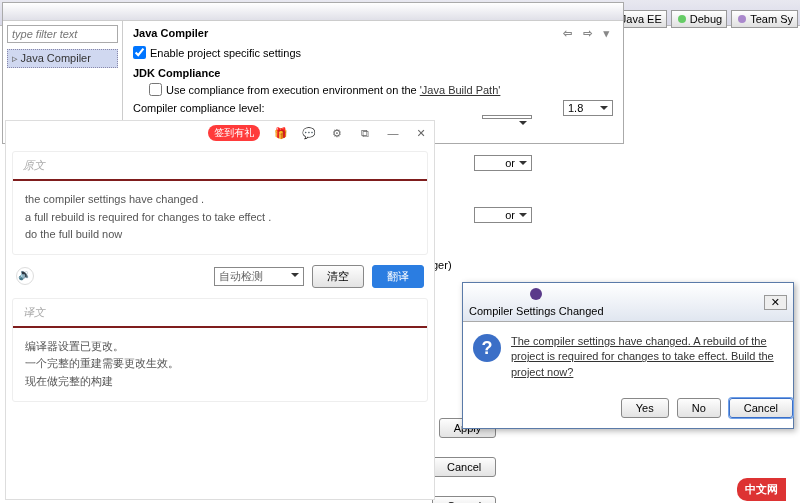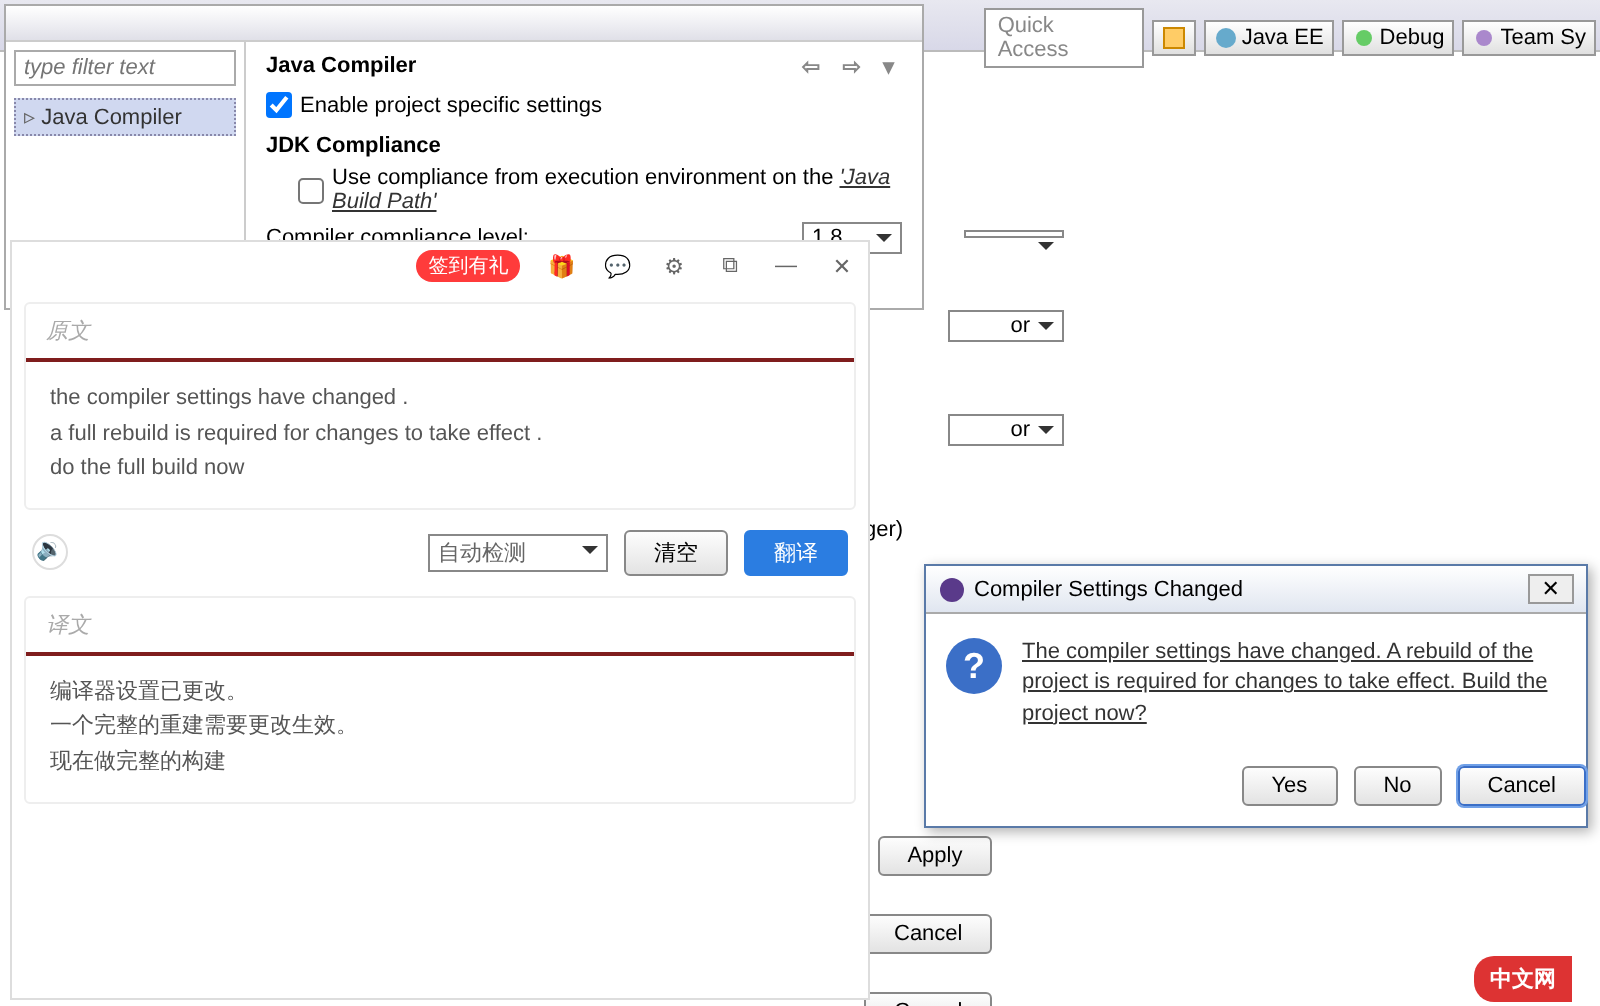--- a/index.html
+++ b/index.html
@@ -2,56 +2,56 @@
 <html><head>
 <meta charset="utf-8">
 <style>
 * { box-sizing: border-box; font-family: Tahoma, "Microsoft YaHei", sans-serif; font-size: 11px; }
 body { margin: 0; background: #fff; width: 800px; height: 503px; overflow: hidden; position: relative; }
 .eclipse-bg { position: absolute; top: 0; left: 0; right: 0; height: 26px; background: linear-gradient(#e8e8f0,#d8d8e8); border-bottom: 1px solid #bbb; }
 .toolbar-right { position: absolute; top: 4px; right: 2px; display: flex; gap: 4px; align-items: center; }
 .quick-access { border: 1px solid #999; background: #fff; padding: 2px 6px; color: #888; width: 80px; }
 .persp { border: 1px solid #999; background: linear-gradient(#fff,#e0e0e0); padding: 2px 4px; display: flex; align-items: center; gap: 2px; }
 .persp svg { width: 12px; height: 12px; }
-.props { position: absolute; top: 2px; left: 2px; width: 460px; background: #fff; border: 1px solid #aaa; }
+.props { position: absolute; top: 2px; left: 2px; width: 622px; background: #fff; border: 1px solid #aaa; }
 .props-head { height: 18px; background: linear-gradient(#fff,#e0e0e8); border-bottom: 1px solid #ccc; padding: 2px 6px; color: #444; overflow: hidden; }
 .props-body { display: flex; }
 .props-nav { width: 120px; border-right: 1px solid #ccc; padding: 4px; }
 .filter-input { width: 100%; border: 1px solid #aaa; padding: 2px 4px; color: #888; font-style: italic; }
 .nav-item { margin-top: 6px; padding: 2px 4px; background: #d0d8f0; border: 1px dotted #88a; color: #333; }
 .nav-item::before { content: "▹ "; color: #666; }
 .props-main { flex: 1; padding: 6px 10px; }
 .page-title { font-weight: bold; font-size: 12px; margin-bottom: 6px; display: flex; justify-content: space-between; }
 .page-title .icons { color: #888; letter-spacing: 4px; }
 .chk { display: flex; align-items: center; gap: 4px; margin: 4px 0; }
 .chk input { margin: 0; }
 .group-title { font-weight: bold; margin-top: 8px; }
 .indent { margin-left: 16px; }
-.link { text-decoration: underline; color: #333; font-style: italic; }
+.link { text-decoration: underline; color: #333; }
 .row { display: flex; align-items: center; justify-content: space-between; margin: 4px 0; }
 .select { border: 1px solid #888; background: #fff; padding: 1px 16px 1px 4px; position: relative; min-width: 50px; }
 .select::after { content: ""; position: absolute; right: 4px; top: 5px; border: 4px solid transparent; border-top-color: #333; }
 .btn { border: 1px solid #888; background: linear-gradient(#fdfdfd,#e3e3e3); padding: 3px 14px; border-radius: 3px; cursor: pointer; text-align: center; }
 .btn.blue { background: #2b7de1; color: #fff; border-color: #2b7de1; }
 .orphan-col { position: absolute; left: 432px; top: 115px; width: 100px; display: flex; flex-direction: column; gap: 36px; }
 .orphan-col .select { align-self: flex-end; padding-left: 30px; }
 .orphan-btns { position: absolute; left: 432px; top: 418px; display: flex; flex-direction: column; gap: 19px; align-items: flex-end; }
 .trans { position: absolute; top: 120px; left: 5px; width: 430px; background: #fff; border: 1px solid #ddd; height: 380px; }
 .trans-top { display: flex; justify-content: flex-end; gap: 14px; padding: 4px 6px; align-items: center; }
 .badge-red { background: #ff3b3b; color: #fff; border-radius: 8px; padding: 1px 6px; font-size: 10px; }
 .trans-top .ic { width: 14px; text-align: center; color: #666; cursor: pointer; }
 .panel { margin: 6px; border: 1px solid #eee; border-radius: 3px; }
 .panel-head { padding: 6px 10px; color: #aaa; font-style: italic; border-bottom: 2px solid #7f1d1d; }
 .panel-body { padding: 10px 12px; color: #555; line-height: 1.6; min-height: 70px; }
 .trans-ctrl { display: flex; gap: 8px; justify-content: flex-end; align-items: center; padding: 4px 10px; }
 .trans-ctrl .select { min-width: 90px; color: #666; }
 .speaker { position: absolute; left: 10px; color: #bbb; border: 1px solid #ddd; border-radius: 50%; width: 18px; height: 18px; text-align: center; }
 .dialog { position: absolute; top: 282px; left: 462px; width: 332px; background: #fff; border: 1px solid #5a7aa8; box-shadow: 2px 2px 6px rgba(0,0,0,.3); }
 .dlg-title { background: linear-gradient(#fff,#e0e6f0); border-bottom: 1px solid #aaa; padding: 4px 6px; display: flex; align-items: center; justify-content: space-between; }
-.dlg-title .l { display: flex; align-items: center; gap: 4px; }
+.dlg-title .l { display: flex; align-items: center; gap: 4px; flex-direction: column; }
 .dlg-close { border: 1px solid #999; padding: 0 6px; background: #eee; }
 .dlg-body { display: flex; gap: 10px; padding: 12px 10px; }
 .qicon { width: 28px; height: 28px; border-radius: 50%; background: #3b6fc7; color: #fff; font-size: 18px; font-weight: bold; display: flex; align-items: center; justify-content: center; flex-shrink: 0; }
 .dlg-msg { color: #333; line-height: 1.4; text-decoration: underline; }
 .dlg-btns { display: flex; gap: 8px; justify-content: flex-end; padding: 6px 0 10px; }
 .dlg-btns .btn.default { border-color: #3b6fc7; box-shadow: 0 0 0 1px #6fa0e8; }
 .logo { position: absolute; right: 14px; bottom: 2px; background: #d33; color: #fff; padding: 4px 8px; border-radius: 10px 0 0 10px; font-weight: bold; }
 </style>
 </head>
 <body>

